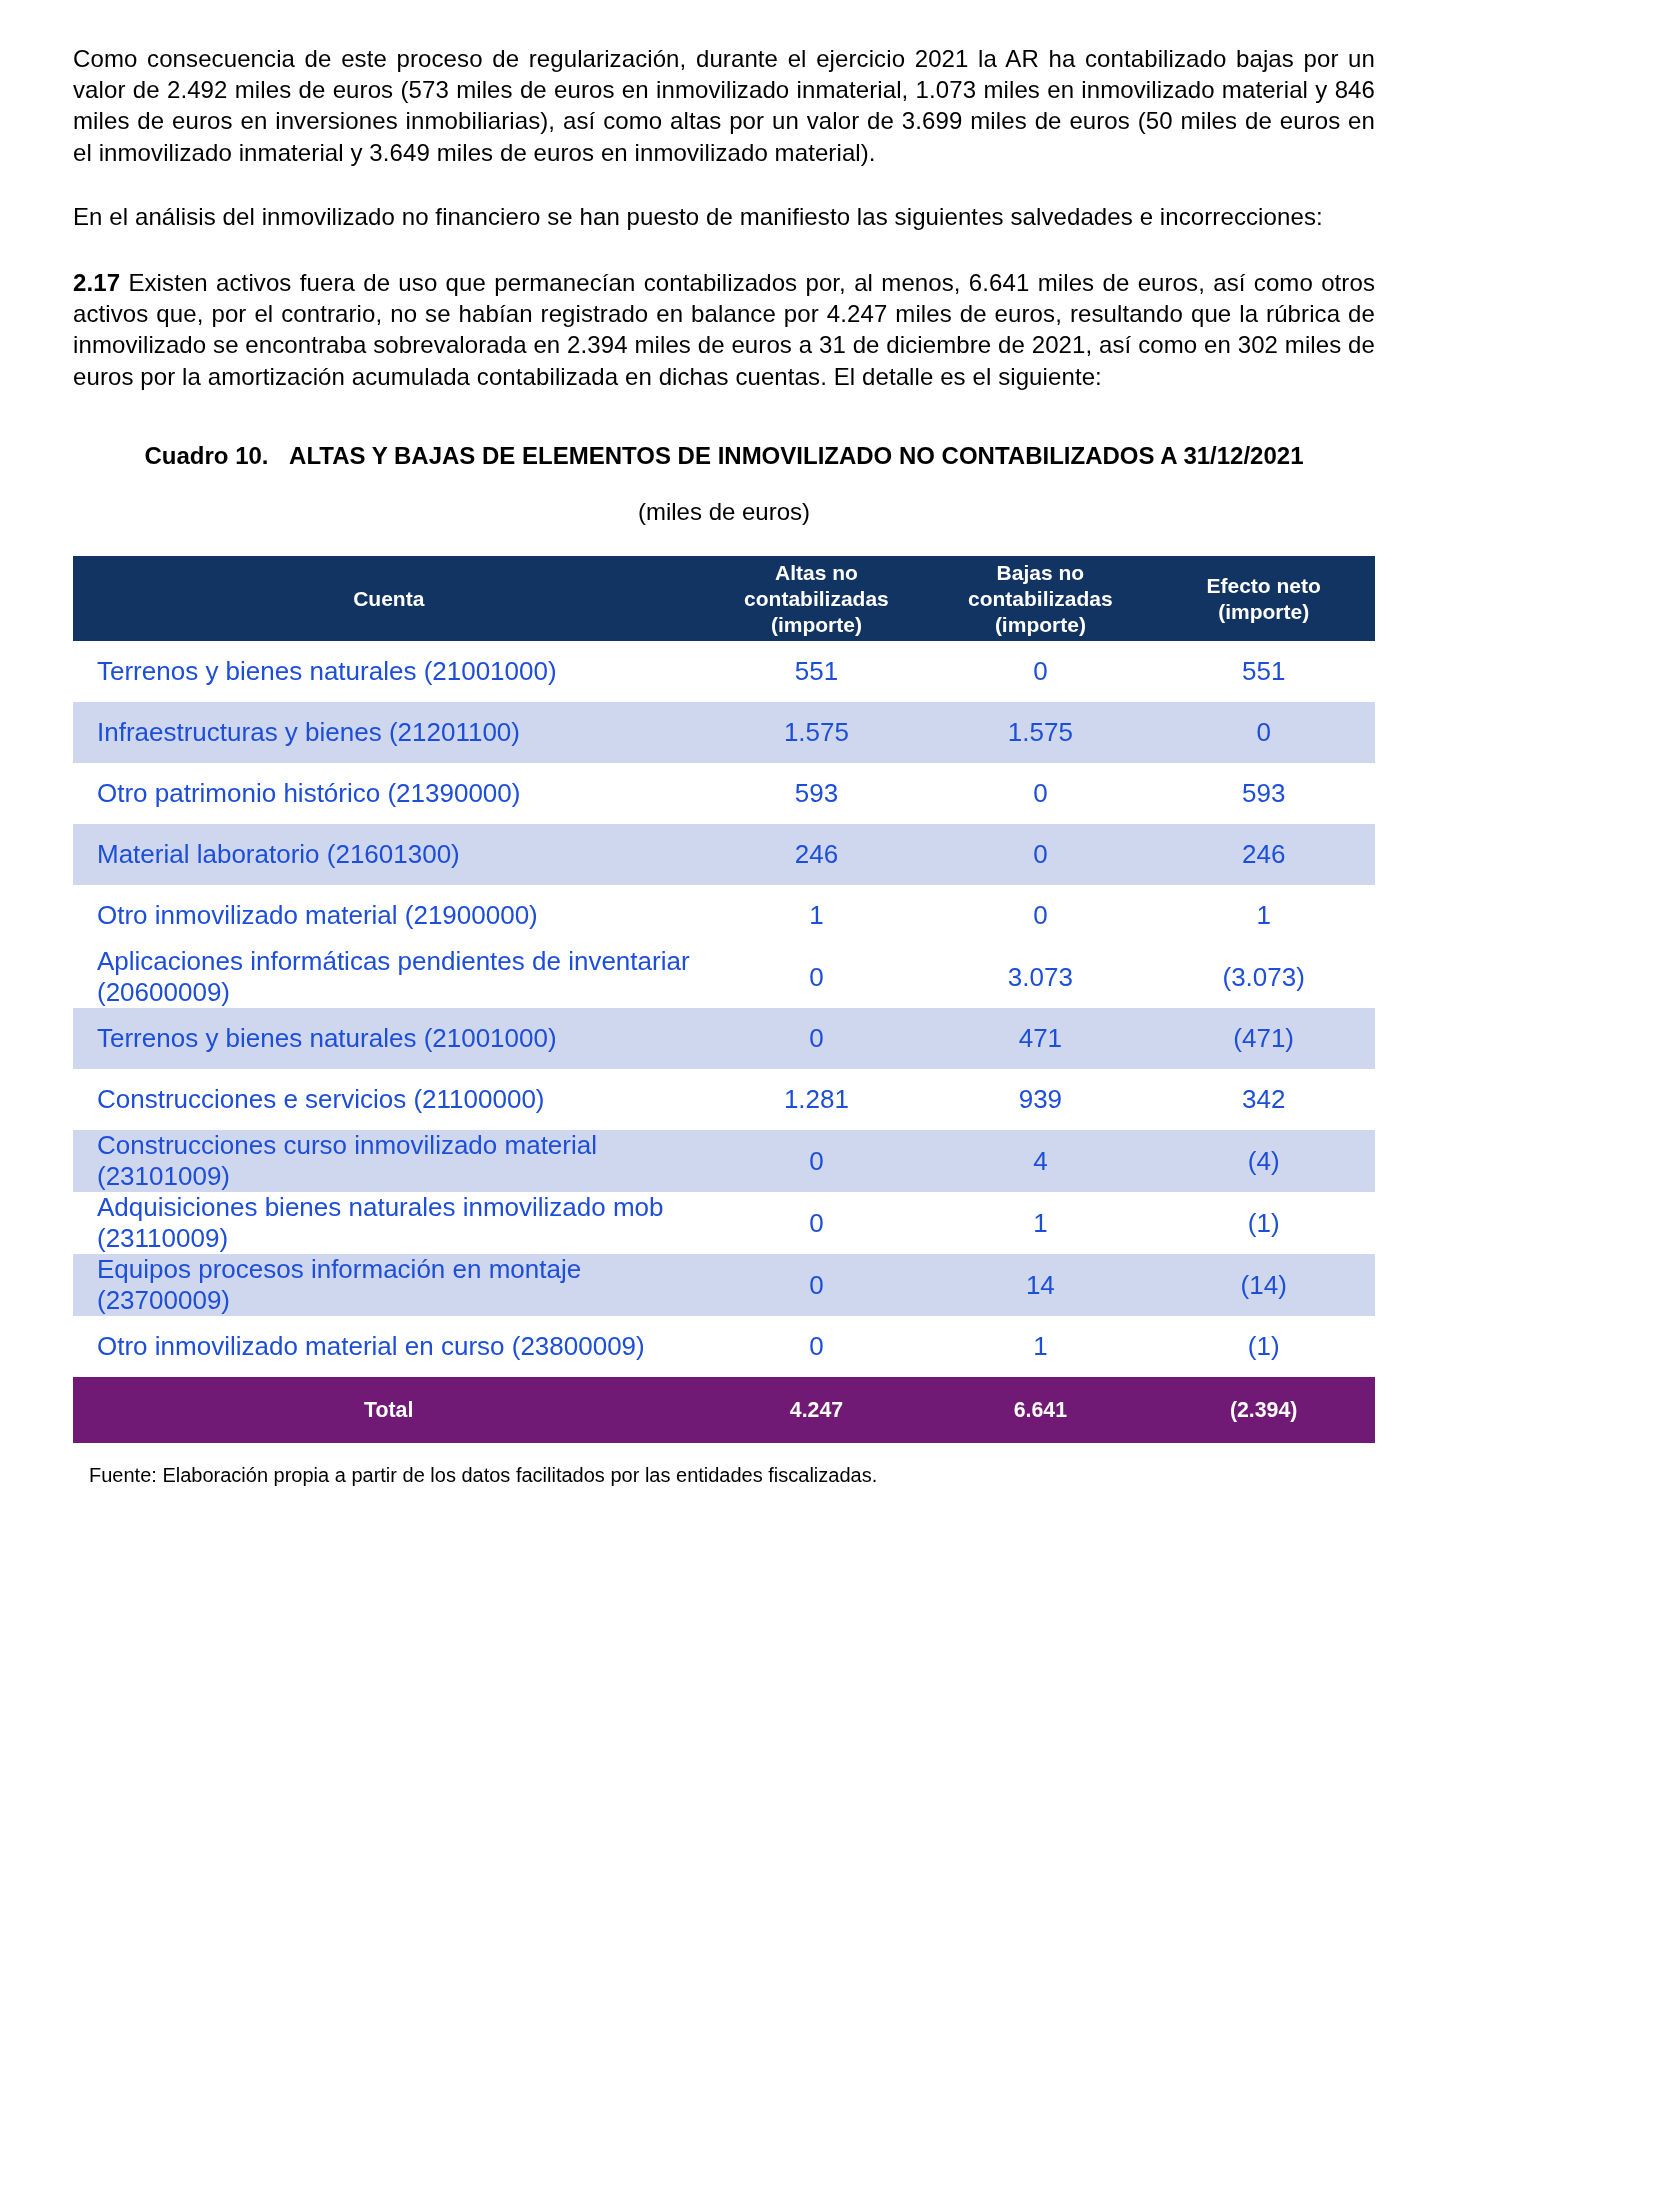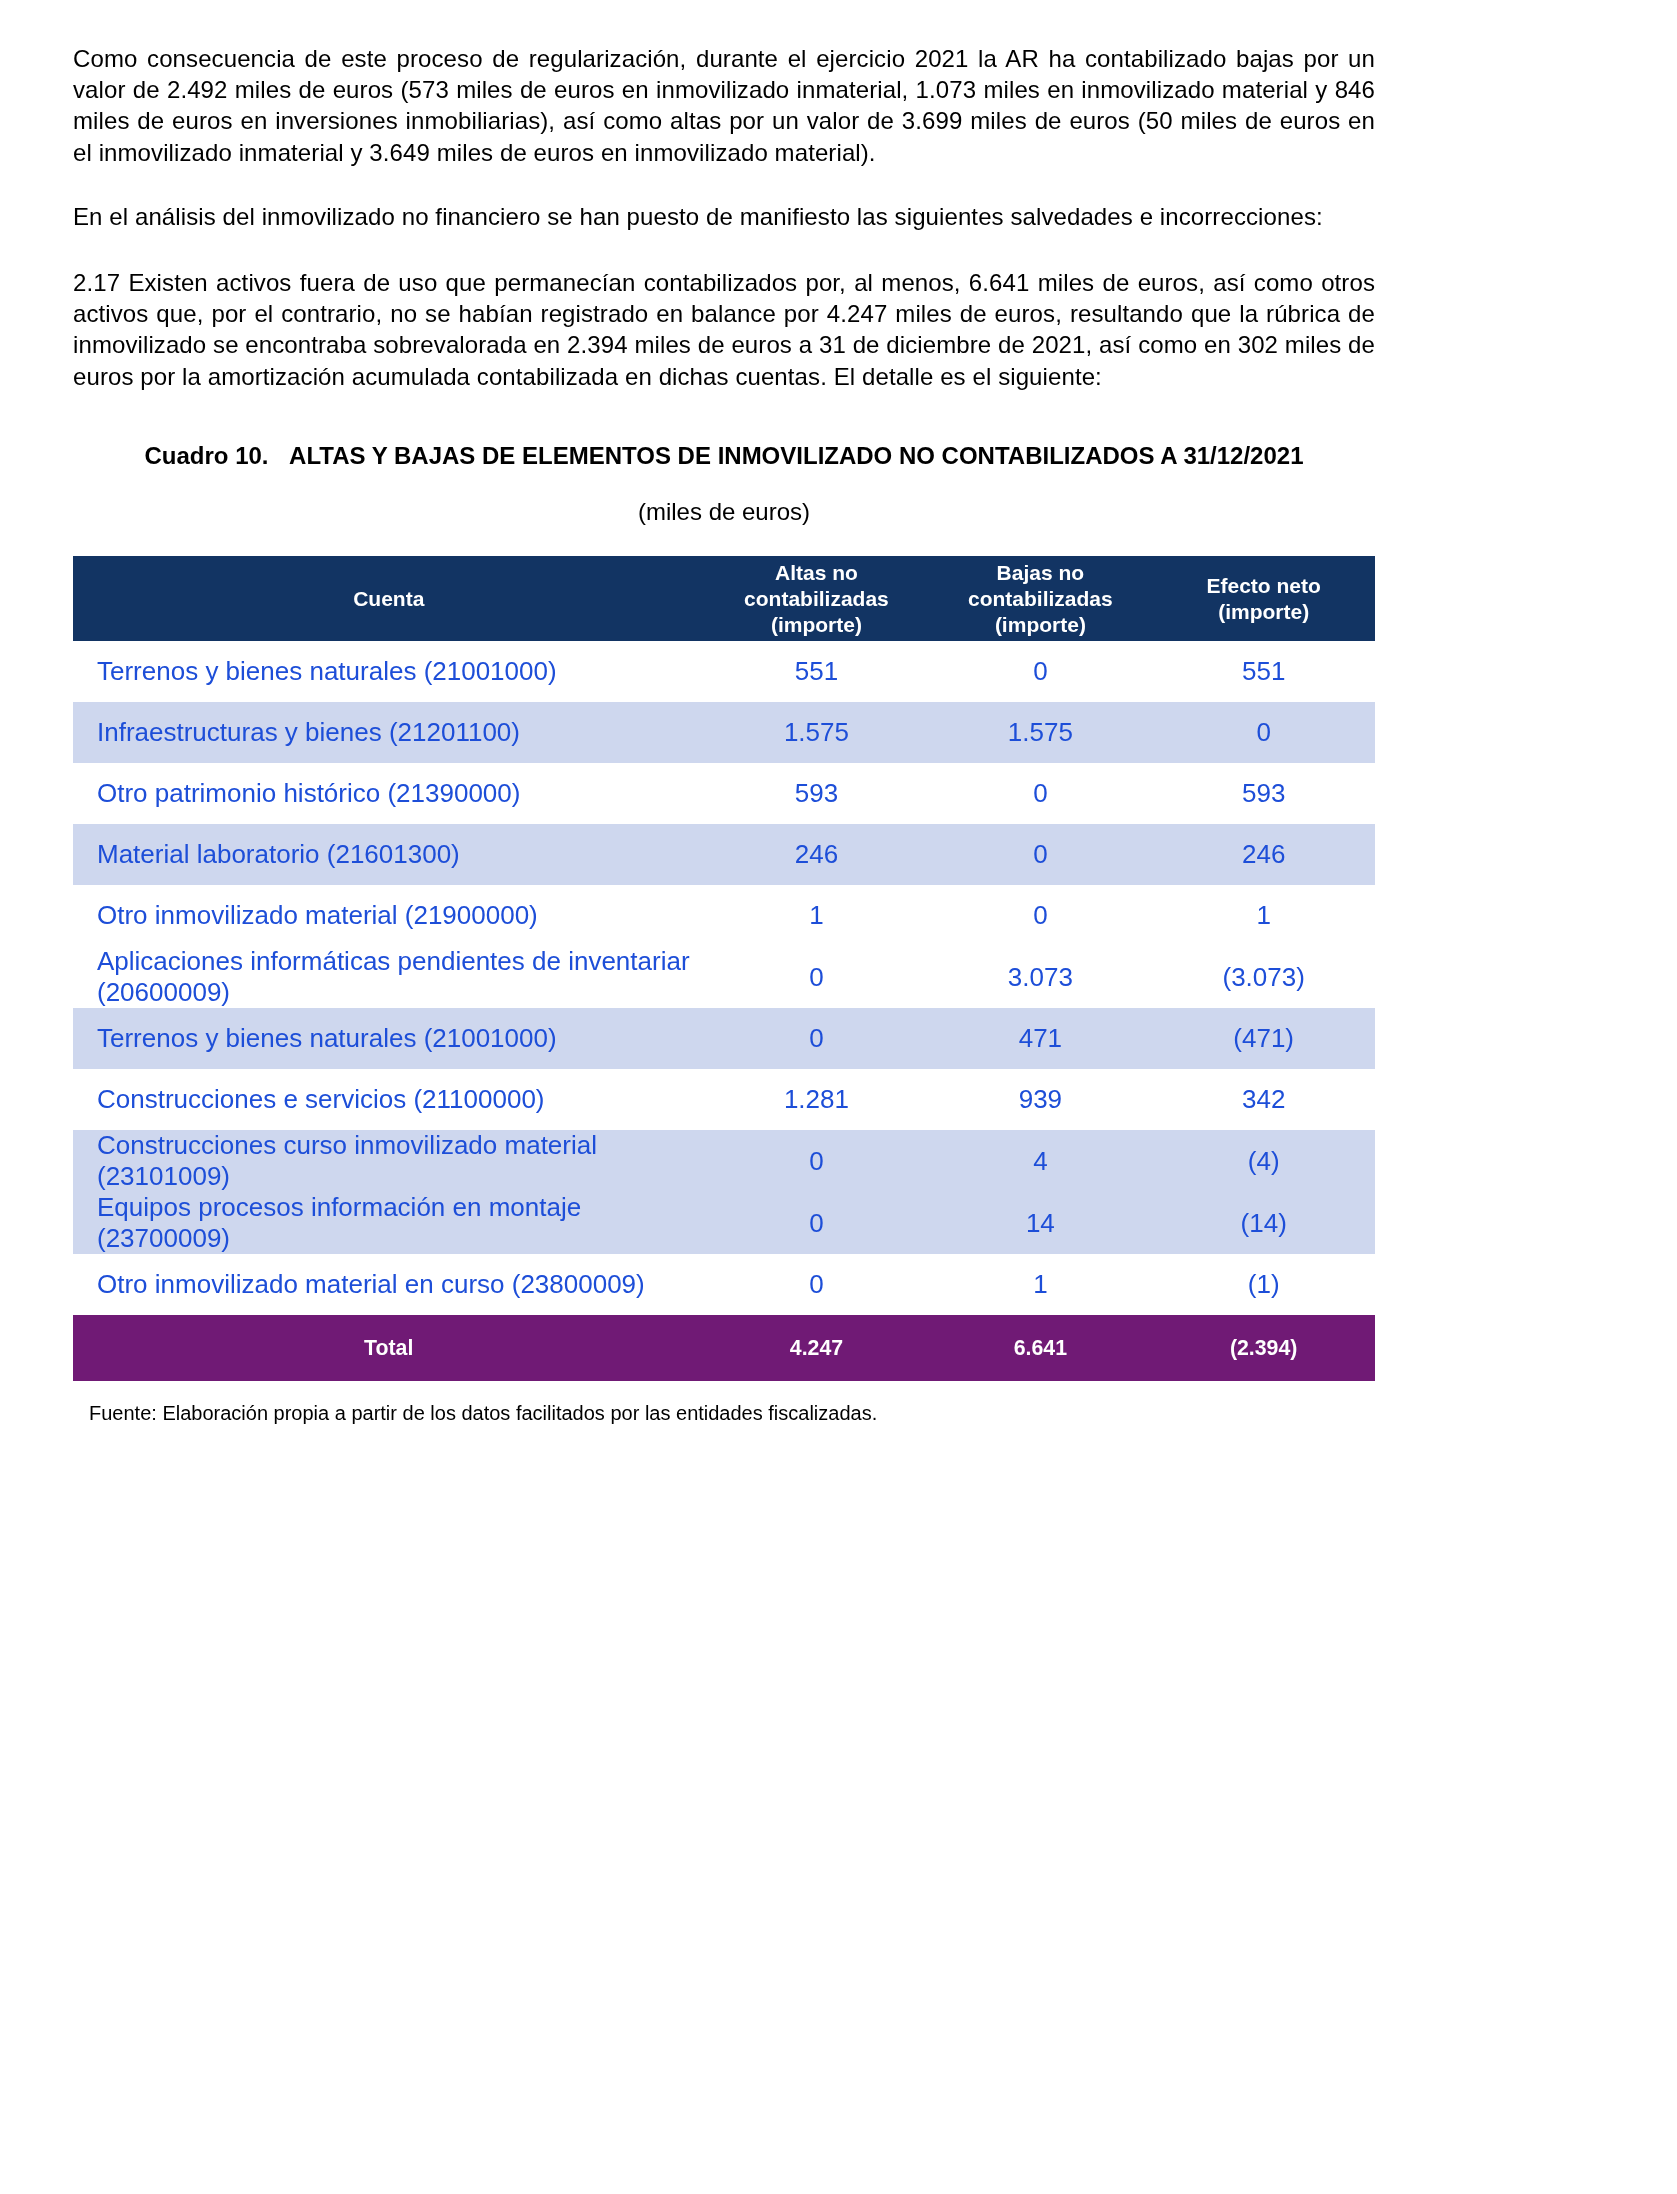--- a/index.html
+++ b/index.html
@@ -24,21 +24,21 @@
     font-size: 24px;
     line-height: 1.30;
     text-align: justify;
     margin: 0 0 33px 0;
     letter-spacing: 0.1px;
   }
   p.body-par.tight {
     margin-bottom: 35px;
   }
   .bold {
-    font-weight: normal;
+    font-weight: bold;
   }
   .cuadro-title {
     margin: 49px 0 0 0;
     font-size: 24px;
     font-weight: bold;
     text-align: center;
     line-height: 1.28;
     padding: 0 8px;
   }
   .cuadro-title .label {
@@ -208,20 +208,26 @@
           <td class="num">1.281</td>
           <td class="num">939</td>
           <td class="num">342</td>
         </tr>
         <tr class="alt">
           <td class="acct">Construcciones curso inmovilizado material (23101009)</td>
           <td class="num">0</td>
           <td class="num">4</td>
           <td class="num">(4)</td>
         </tr>
+        <tr class="plain">
+          <td class="acct">Adquisiciones bienes naturales inmovilizado mob (23110009)</td>
+          <td class="num">0</td>
+          <td class="num">1</td>
+          <td class="num">(1)</td>
+        </tr>
         <tr class="alt">
           <td class="acct">Equipos procesos información en montaje (23700009)</td>
           <td class="num">0</td>
           <td class="num">14</td>
           <td class="num">(14)</td>
         </tr>
         <tr class="plain">
           <td class="acct">Otro inmovilizado material en curso (23800009)</td>
           <td class="num">0</td>
           <td class="num">1</td>

